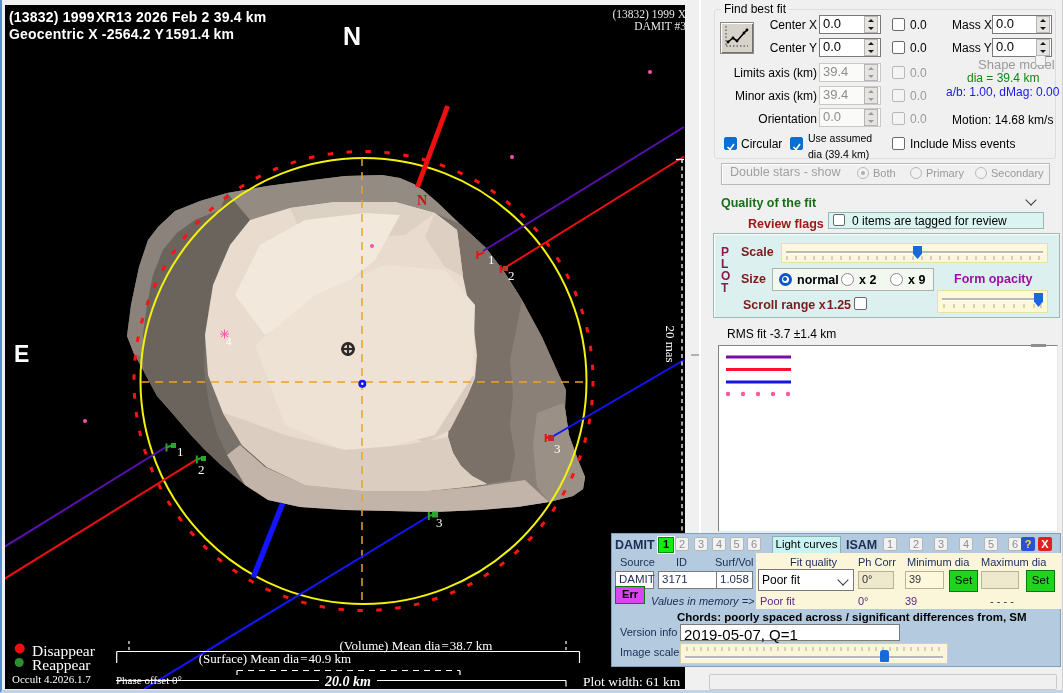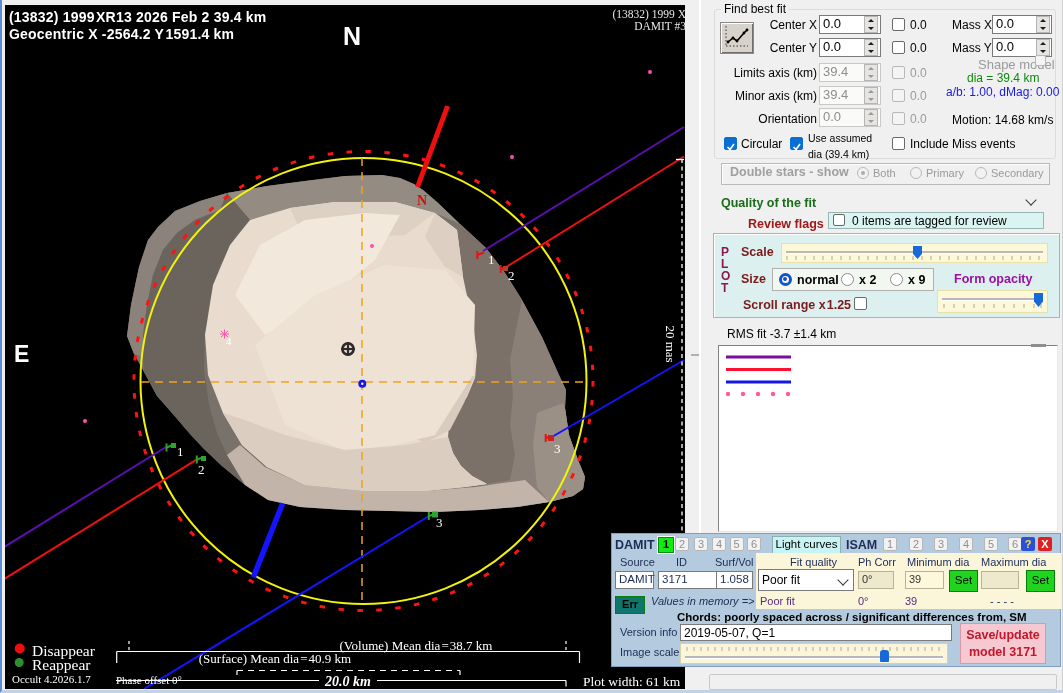--- a/index.html
+++ b/index.html
@@ -255,21 +255,21 @@
       </svg></div>
   <div class="ab lbl" style="left:40px;top:137px">Circular</div>
   <div class="ab cb cbc" style="left:89px;top:137px"><svg width="11" height="11">
         <path d="M2.5 6l2.5 2.5 4-5.5" stroke="#fff" stroke-width="1.6" fill="none"></path>
       </svg></div>
   <div class="ab" style="left:107px;top:130px;font-size:10.5px;line-height:16px;color:#000">Use assumed<br>dia (39.4 km)</div>
   <div class="ab cb" style="left:191px;top:137px"></div>
   <div class="ab lbl" style="left:209px;top:137px">Include Miss events</div>
 
   <div class="ab" style="left:20px;top:163px;width:327px;height:20px;border:1px solid #b9b9b9;box-shadow:inset 1px 1px 0 #fff;background:#f0f0f0"></div>
-  <div class="ab" style="left:29px;top:165px;font-size:12.5px;font-weight:bold;color:#a0a0a0">Double stars - show</div>
+  <div class="ab" style="left:29px;top:165px;font-size:12.5px;font-weight:normal;color:#a0a0a0">Double stars - show</div>
   <div class="ab radio radiod" style="left:156px;top:167px">
       <i style="position:absolute;left:3px;top:3px;width:4px;height:4px;border-radius:50%;background:#adadad"></i>
     </div>
   <div class="ab glbl" style="left:172px;top:167px;font-size:11px">Both</div>
   <div class="ab radio radiod" style="left:209px;top:167px"></div>
   <div class="ab glbl" style="left:225px;top:167px;font-size:11px">Primary</div>
   <div class="ab radio radiod" style="left:274px;top:167px"></div>
   <div class="ab glbl" style="left:290px;top:167px;font-size:11px">Secondary</div>
 
   <div class="ab" style="left:20px;top:196px;font-size:12.5px;font-weight:bold;color:#1a6b1a">Quality of the fit</div>
@@ -398,29 +398,29 @@
   <div class="ab" style="left:369px;top:22px;color:#203060">Maximum dia</div>
   <div class="ab inbox" style="left:3px;top:37px;width:39px;height:18px;color:#1c2c55;font-size:11.5px">DAMIT</div>
   <div class="ab inbox" style="left:46px;top:37px;width:62px;height:18px;color:#1c2c55;font-size:11.5px">3171</div>
   <div class="ab inbox" style="left:104px;top:37px;width:37px;height:18px;color:#1c2c55;font-size:11.5px">1.058</div>
   <div class="ab inbox" style="left:146px;top:35px;width:96px;height:22px;font-size:12px;line-height:18px">Poor fit<span class="chev" style="position:absolute;right:6px;top:6px"></span></div>
   <div class="ab" style="left:246px;top:37px;width:36px;height:18px;background:#eee8cc;border:1px solid #b8b29a;box-sizing:border-box;padding:1px 3px;color:#333">0°</div>
   <div class="ab" style="left:293px;top:37px;width:39px;height:18px;background:#fdf8dc;border:1px solid #b8b29a;box-sizing:border-box;padding:1px 3px;color:#333">39</div>
   <div class="ab" style="left:337px;top:36px;width:27px;height:20px;background:#1fd31f;border:1px solid #0a7a0a;color:#000;text-align:center;line-height:19px;font-size:11.5px">Set</div>
   <div class="ab" style="left:369px;top:37px;width:38px;height:18px;background:#eee8cc;border:1px solid #b8b29a;box-sizing:border-box"></div>
   <div class="ab" style="left:414px;top:36px;width:27px;height:20px;background:#1fd31f;border:1px solid #0a7a0a;color:#000;text-align:center;line-height:19px;font-size:11.5px">Set</div>
-  <div class="ab" style="left:3px;top:62px;width:28px;height:16px;background:#0f766e;border:1px solid #0a7a0a;color:#000;text-align:center;line-height:15px;font-weight:bold;font-size:11px">Err</div>
+  <div class="ab" style="left:3px;top:52px;width:28px;height:16px;background:#d946ef;border:1px solid #0a7a0a;color:#000;text-align:center;line-height:15px;font-weight:bold;font-size:11px">Err</div>
   <div class="ab" style="left:39px;top:61px;font-style:italic">Values in memory =&gt;</div>
   <div class="ab" style="left:148px;top:61px;color:#5a2a80">Poor fit</div>
   <div class="ab" style="left:246px;top:61px;color:#5a2a80">0°</div>
   <div class="ab" style="left:293px;top:61px;color:#5a2a80">39</div>
   <div class="ab" style="left:378px;top:61px;color:#203060">- - - -</div>
   <div class="ab" style="left:65px;top:77px;font-weight:bold;color:#000;font-size:11.5px">Chords: poorly spaced across / significant differences from, SM</div>
   <div class="ab" style="left:8px;top:91.5px">Version info</div>
-  <div class="ab inbox" style="left:68px;top:90px;width:272px;height:17px;font-size:12px;color:#000">2019-05-07, Q=1</div>
+  <div class="ab inbox" style="left:68px;top:90px;width:220px;height:17px;font-size:15px;color:#000">2019-05-07, Q=1</div>
   <div class="ab" style="left:8px;top:111.5px">Image scale</div>
   <div class="ab" style="left:68px;top:109px;width:268px;height:21px;background:#fbf5d9;border:1px solid #d8d0a8;box-sizing:border-box">
     <svg width="266" height="19" style="position:absolute">
         <g stroke="#b0a890">
           <line x1="6" y1="3" x2="6" y2="7"></line>
           <line x1="13" y1="3" x2="13" y2="7"></line>
           <line x1="20" y1="3" x2="20" y2="7"></line>
           <line x1="27" y1="3" x2="27" y2="7"></line>
           <line x1="34" y1="3" x2="34" y2="7"></line>
           <line x1="41" y1="3" x2="41" y2="7"></line>
@@ -453,18 +453,17 @@
           <line x1="230" y1="3" x2="230" y2="7"></line>
           <line x1="237" y1="3" x2="237" y2="7"></line>
           <line x1="244" y1="3" x2="244" y2="7"></line>
           <line x1="251" y1="3" x2="251" y2="7"></line>
           <line x1="258" y1="3" x2="258" y2="7"></line>
         </g>
       </svg>
     <div style="position:absolute;left:4px;bottom:4px;right:4px;height:2px;background:#b8b8b8;border-bottom:1px solid #fff"></div>
     <div style="position:absolute;left:199px;top:6px;width:9px;height:12px;background:#1569d8;border-radius:3px 3px 1px 1px"></div>
   </div>
-  <div class="ab" style="left:348px;top:89px;width:86px;height:41px;background:#f5c8d2;border:1px solid #d898a8;box-sizing:border-box;color:#c01828;font-weight:bold;font-size:12.5px;text-align:center;line-height:17px;padding-top:3px">Save/update<br>model 3171</div>
 </div>
 <div class="ab" style="left:1031px;top:344px;width:15px;height:2.5px;background:#8f8f8f"></div>
 
 <div class="ab" style="left:684.5px;top:667px;width:378px;height:26px;background:#f0f0f0"></div>
 <div class="ab" style="left:709px;top:674px;width:346px;height:14px;border:1px solid #c9c9c9;border-radius:2px"></div>
 
 </body></html>

